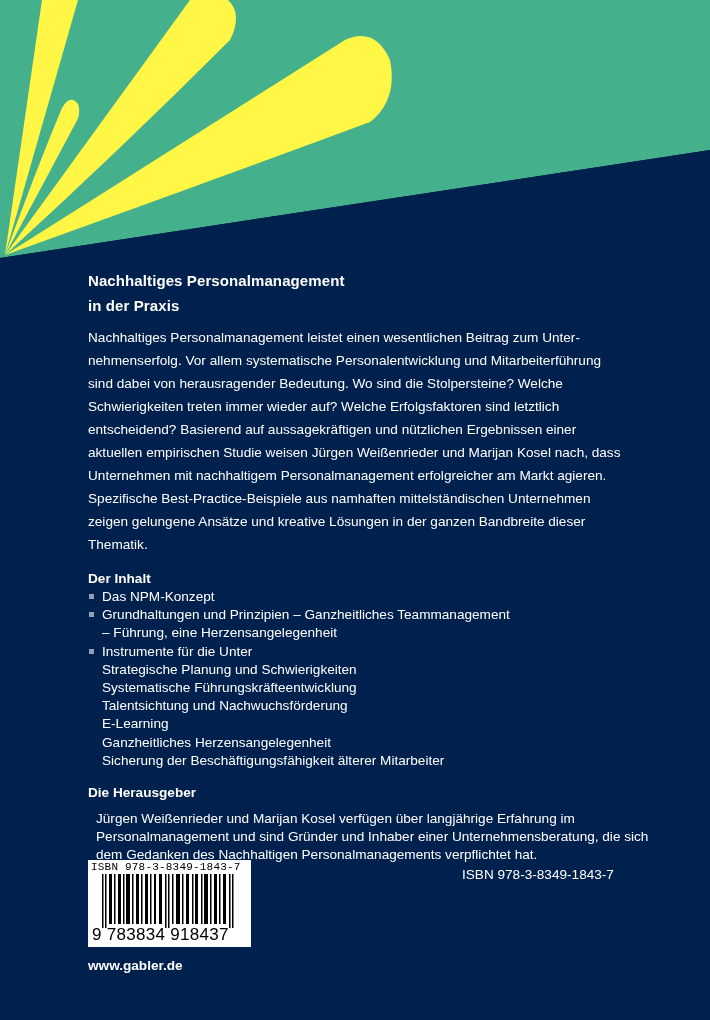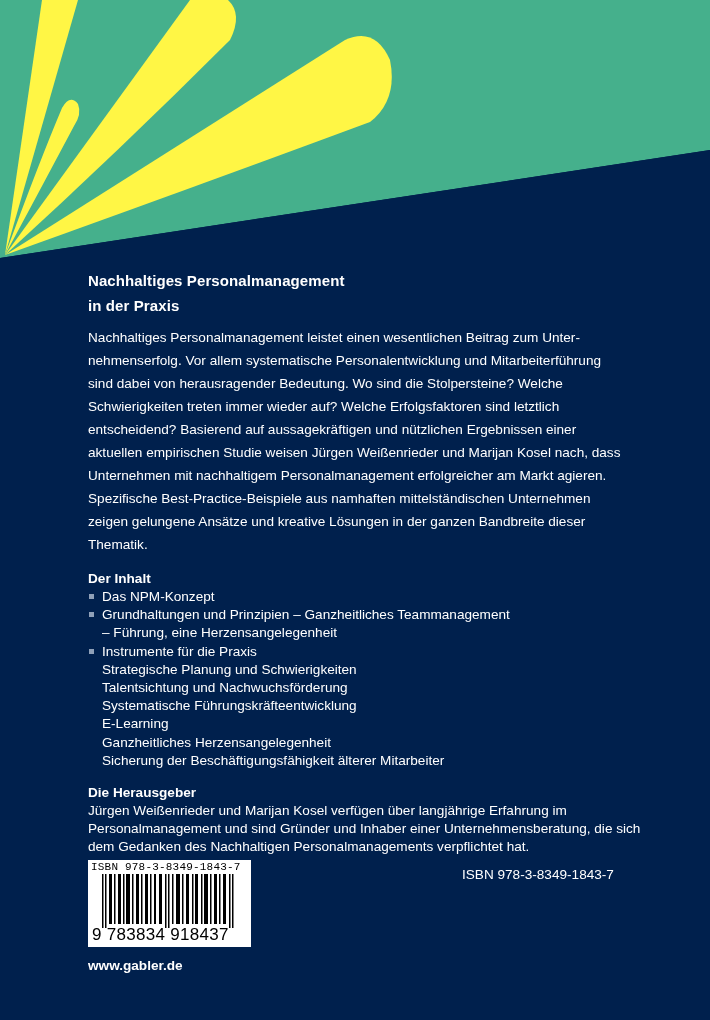--- a/index.html
+++ b/index.html
@@ -19,21 +19,21 @@
     font-size: 13.6px; line-height: 23px; margin: 8px 0 0 0;
     width: 540px;
   }
   .section-head { font-weight: bold; font-size: 13.6px; line-height: 18px; margin: 14px 0 0 0; }
   ul.contents { list-style: none; margin: 0; padding: 0; font-size: 13.6px; line-height: 18.2px; }
   ul.contents li { position: relative; padding-left: 14px; }
   ul.contents li .bullet {
     position: absolute; left: 1px; top: 6px; width: 5px; height: 5px; background: #8fa0b8;
   }
   .sub { display: block; }
-  .bio { font-size: 13.6px; line-height: 18.2px; margin: 0; width: 560px; }
+  .bio { font-size: 13.6px; line-height: 18.2px; margin: 8px; width: 560px; }
   .barcode {
     position: absolute; left: 88px; top: 860px; width: 163px; height: 87px;
     background: #ffffff; color: #000;
   }
   .barcode .isbn-top {
     position: absolute; left: 3px; top: 1px; font-family: "Liberation Mono", monospace;
     font-size: 11px; letter-spacing: 0.2px; white-space: nowrap;
   }
   .barcode svg { position: absolute; left: 0; top: 14px; }
   .barcode .digits {
@@ -62,24 +62,24 @@
     <span>Nachhaltiges Personalmanagement</span><br>
     <span>in der Praxis</span>
   </h1>
   <p class="lead">Nachhaltiges Personalmanagement leistet einen wesentlichen Beitrag zum Unter­nehmenserfolg. Vor allem systematische Personalentwicklung und Mitarbeiterfüh­rung sind dabei von herausragender Bedeutung. Wo sind die Stolpersteine? Welche Schwierigkeiten treten immer wieder auf? Welche Erfolgsfaktoren sind letztlich entscheidend? Basierend auf aussagekräftigen und nützlichen Ergebnissen einer aktuellen empirischen Studie weisen Jürgen Weißenrieder und Marijan Kosel nach, dass Unternehmen mit nachhaltigem Personalmanagement erfolgreicher am Markt agieren. Spezifische Best-Practice-Beispiele aus namhaften mittelständischen Unternehmen zeigen gelungene Ansätze und kreative Lösungen in der ganzen Bandbreite dieser Thematik.</p>
 
   <p class="section-head">Der Inhalt</p>
   <ul class="contents">
     <li><span class="bullet"></span><span>Das NPM-Konzept</span></li>
     <li><span class="bullet"></span><span>Grundhaltungen und Prinzipien – Ganzheitliches Teammanagement</span>
       <span class="sub">– Führung, eine Herzensangelegenheit</span></li>
-    <li><span class="bullet"></span><span>Instrumente für die Praxis</span>
+    <li><span class="bullet"></span><span>Instrumente für die Unter</span>
       <span class="sub">Strategische Planung und Schwierigkeiten</span>
+      <span class="sub">Systematische Führungskräfteentwicklung</span>
       <span class="sub">Talentsichtung und Nachwuchsförderung</span>
-      <span class="sub">Systematische Führungskräfteentwicklung</span>
       <span class="sub">E-Learning</span>
       <span class="sub">Ganzheitliches Herzensangelegenheit</span>
       <span class="sub">Sicherung der Beschäftigungsfähigkeit älterer Mitarbeiter</span>
     </li>
   </ul>
 
   <p class="section-head">Die Herausgeber</p>
   <p class="bio">Jürgen Weißenrieder und Marijan Kosel verfügen über langjährige Erfahrung im Personalmanagement und sind Gründer und Inhaber einer Unternehmensberatung, die sich dem Gedanken des Nachhaltigen Personalmanagements verpflichtet hat.</p>
 </div>
 

